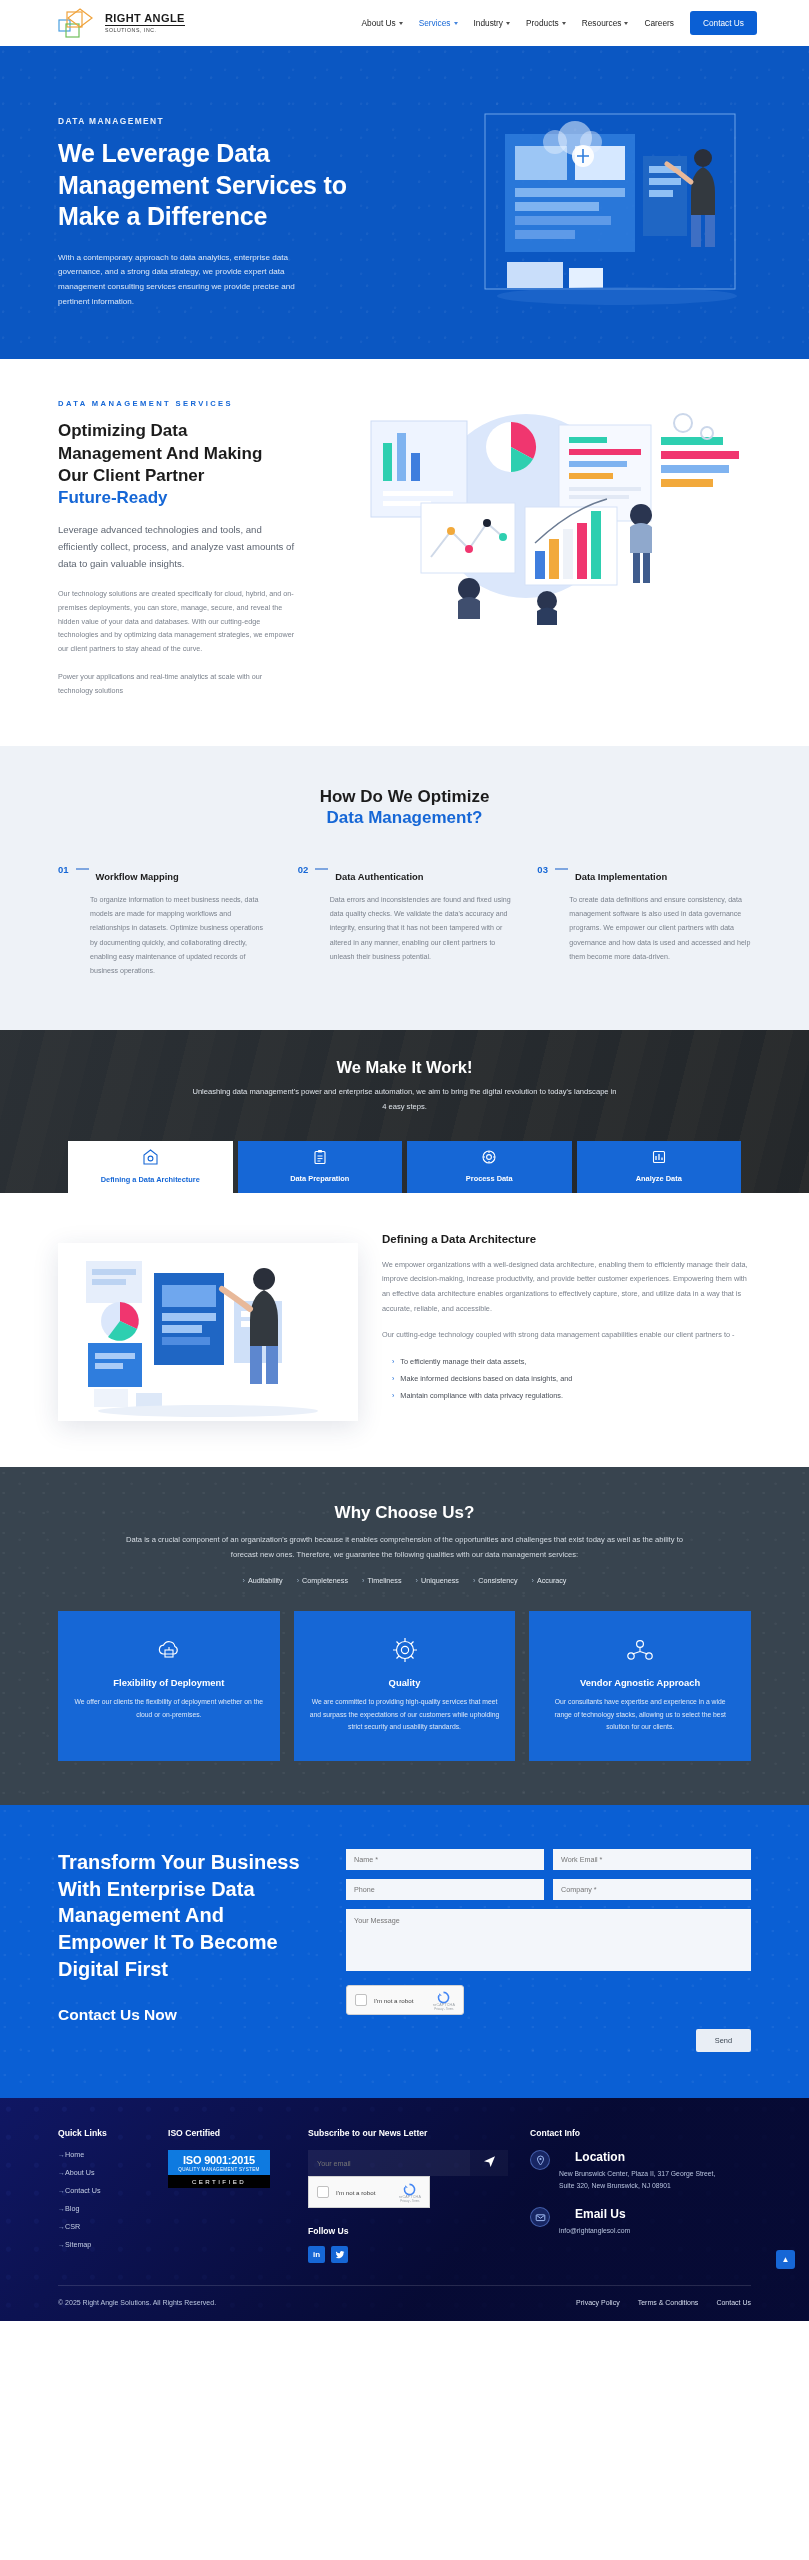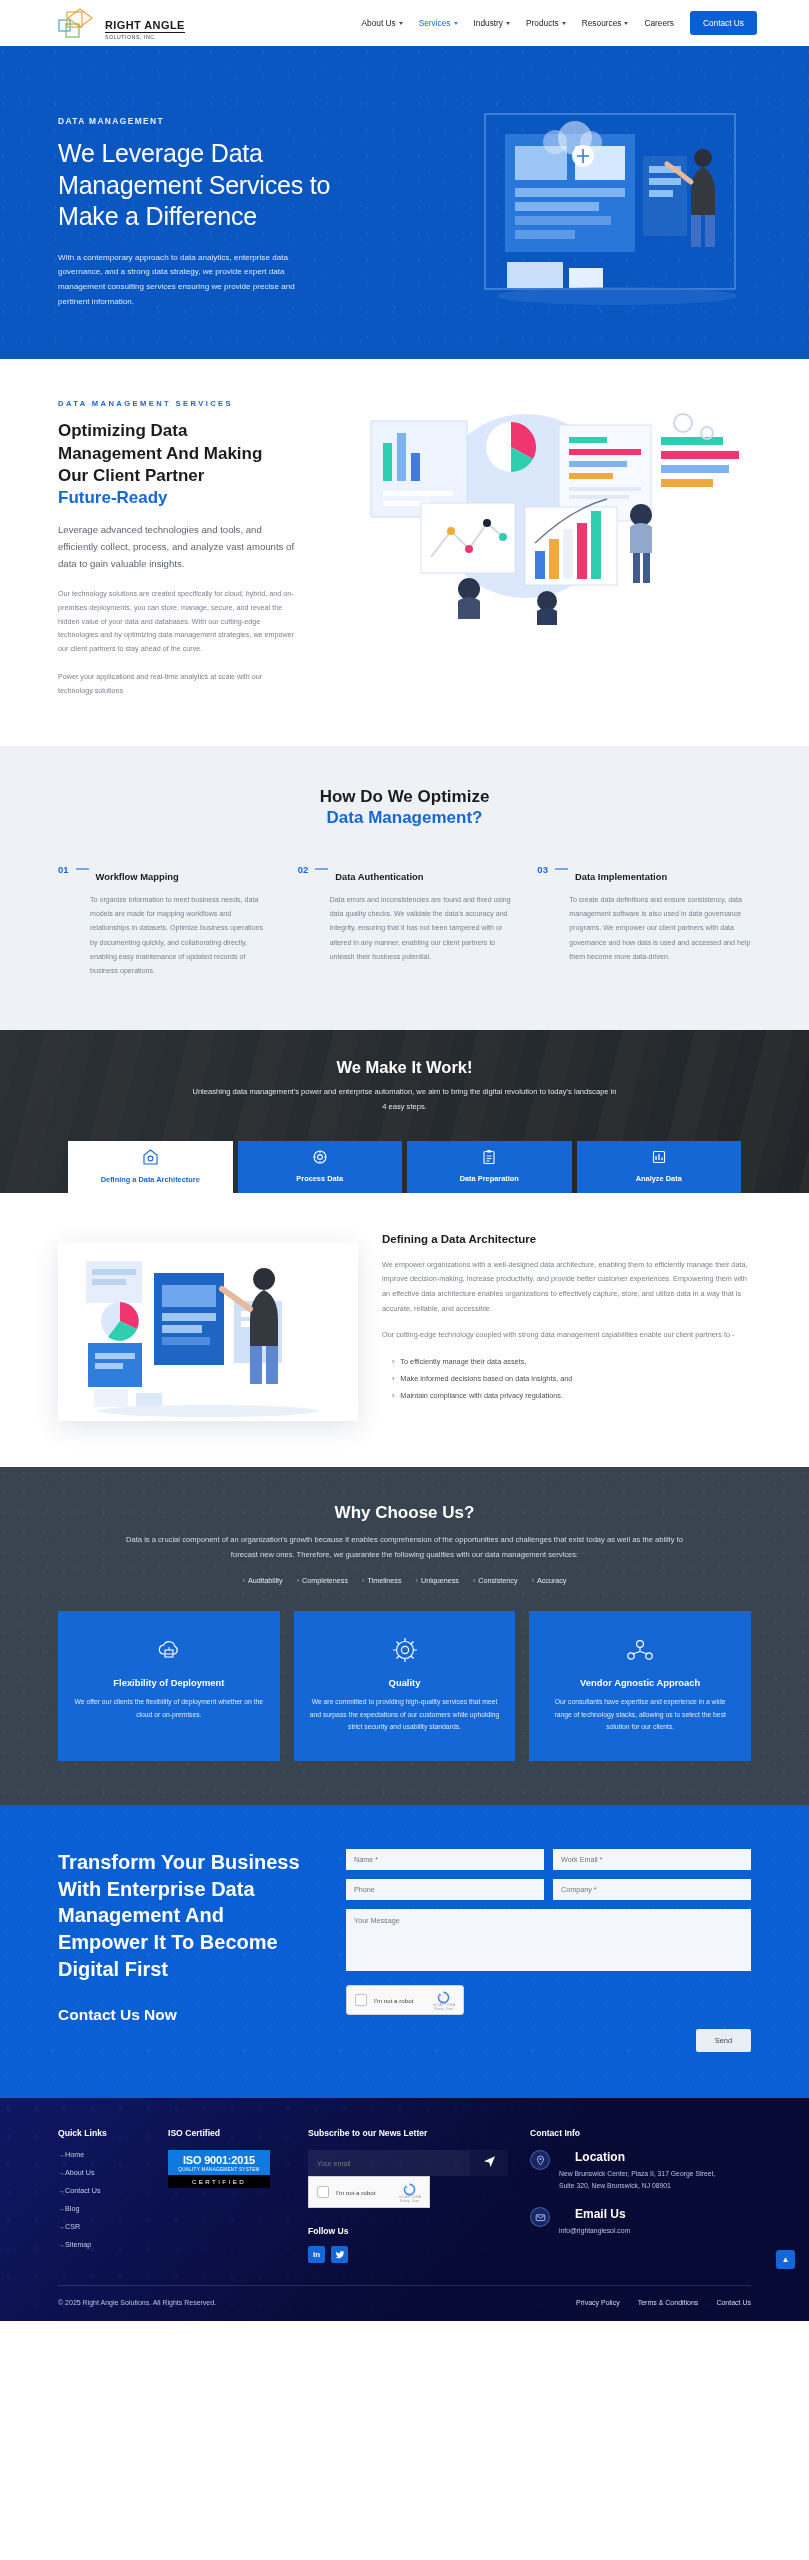--- a/index.html
+++ b/index.html
@@ -16,21 +16,21 @@
   
   .site-header {
     height: 46px;
     background: #ffffff;
     display: flex;
     align-items: center;
     padding: 0 52px 0 58px;
     position: relative;
     z-index: 20;
   }
-  .logo-wrap { display: flex; align-items: flex-end; gap: 3px; }
+  .logo-wrap { display: flex; align-items: center; gap: 3px; }
   .logo-mark { width: 44px; height: 34px; position: relative; }
   .logo-text { display: flex; flex-direction: column; line-height: 1; }
   .logo-title {
     font-size: 11px; font-weight: bold; letter-spacing: .4px; color: #1a1a1a;
     border-bottom: 1.2px solid #1a1a1a; padding-bottom: 1px;
   }
   .logo-sub { font-size: 5.2px; letter-spacing: .55px; color: #3a3a3a; margin-top: 1.5px; }
 
   .main-nav {
     margin-left: auto;
@@ -78,21 +78,21 @@
     align-items: flex-start;
     position: relative;
     min-height: 300px;
   }
   .hero-left { width: 310px; padding-top: 22px; }
   .hero-eyebrow {
     color: #e9f0fb; font-size: 8.4px; letter-spacing: 1.4px; font-weight: 600;
     margin-bottom: 12px;
   }
   .hero-title {
-    color: #fff; font-size: 25px; font-weight: normal; line-height: 1.26;
+    color: #fff; font-size: 25px; font-weight: bold; line-height: 1.26;
     letter-spacing: -.2px; margin-bottom: 18px;
   }
   .hero-desc {
     color: #dce8f8; font-size: 8.1px; line-height: 1.82; max-width: 265px;
   }
   .hero-art {
     position: absolute; right: 42px; top: 50px; width: 300px; height: 230px;
   }
   .eyebrow-blue {
     color: #1667d6; font-size: 7.6px; letter-spacing: 2.4px; font-weight: bold;
@@ -516,36 +516,36 @@
         <svg width="17" height="17" viewBox="0 0 17 17">
             <path d="M8.5 1 L15 6 L15 15 L2 15 L2 6 Z" fill="none" stroke="currentColor" stroke-width="1.1"></path>
             <circle cx="8.5" cy="9.5" r="2.4" fill="none" stroke="currentColor" stroke-width="1.1"></circle>
           </svg>
       </span>
       <span class="tab-label">Defining a Data Architecture</span>
     </div>
     <div class="tab">
       <span>
         <svg width="16" height="16" viewBox="0 0 16 16">
+            <rect x="3" y="2.5" width="10" height="12" rx="1" fill="none" stroke="currentColor" stroke-width="1.1"></rect>
+            <rect x="6" y="1" width="4" height="2.6" rx="0.6" fill="currentColor"></rect>
+            <path d="M5.5 7h5M5.5 9.6h5M5.5 12h3" stroke="currentColor" stroke-width="1"></path>
+          </svg>
+      </span>
+      <span class="tab-label">Data Preparation</span>
+    </div>
+    <div class="tab">
+      <span>
+        <svg width="16" height="16" viewBox="0 0 16 16">
             <circle cx="8" cy="8" r="6" fill="none" stroke="currentColor" stroke-width="1.1"></circle>
             <circle cx="8" cy="8" r="2.4" fill="none" stroke="currentColor" stroke-width="1.1"></circle>
             <path d="M8 2v2M8 12v2M2 8h2M12 8h2" stroke="currentColor" stroke-width="1.1"></path>
           </svg>
       </span>
       <span class="tab-label">Process Data</span>
-    </div>
-    <div class="tab">
-      <span>
-        <svg width="16" height="16" viewBox="0 0 16 16">
-            <rect x="3" y="2.5" width="10" height="12" rx="1" fill="none" stroke="currentColor" stroke-width="1.1"></rect>
-            <rect x="6" y="1" width="4" height="2.6" rx="0.6" fill="currentColor"></rect>
-            <path d="M5.5 7h5M5.5 9.6h5M5.5 12h3" stroke="currentColor" stroke-width="1"></path>
-          </svg>
-      </span>
-      <span class="tab-label">Data Preparation</span>
     </div>
     <div class="tab">
       <span>
         <svg width="16" height="16" viewBox="0 0 16 16">
             <rect x="2.5" y="2.5" width="11" height="11" rx="1" fill="none" stroke="currentColor" stroke-width="1.1"></rect>
             <path d="M5 11V7M8 11V5M11 11V8.5" stroke="currentColor" stroke-width="1.3"></path>
           </svg>
       </span>
       <span class="tab-label">Analyze Data</span>
     </div>

